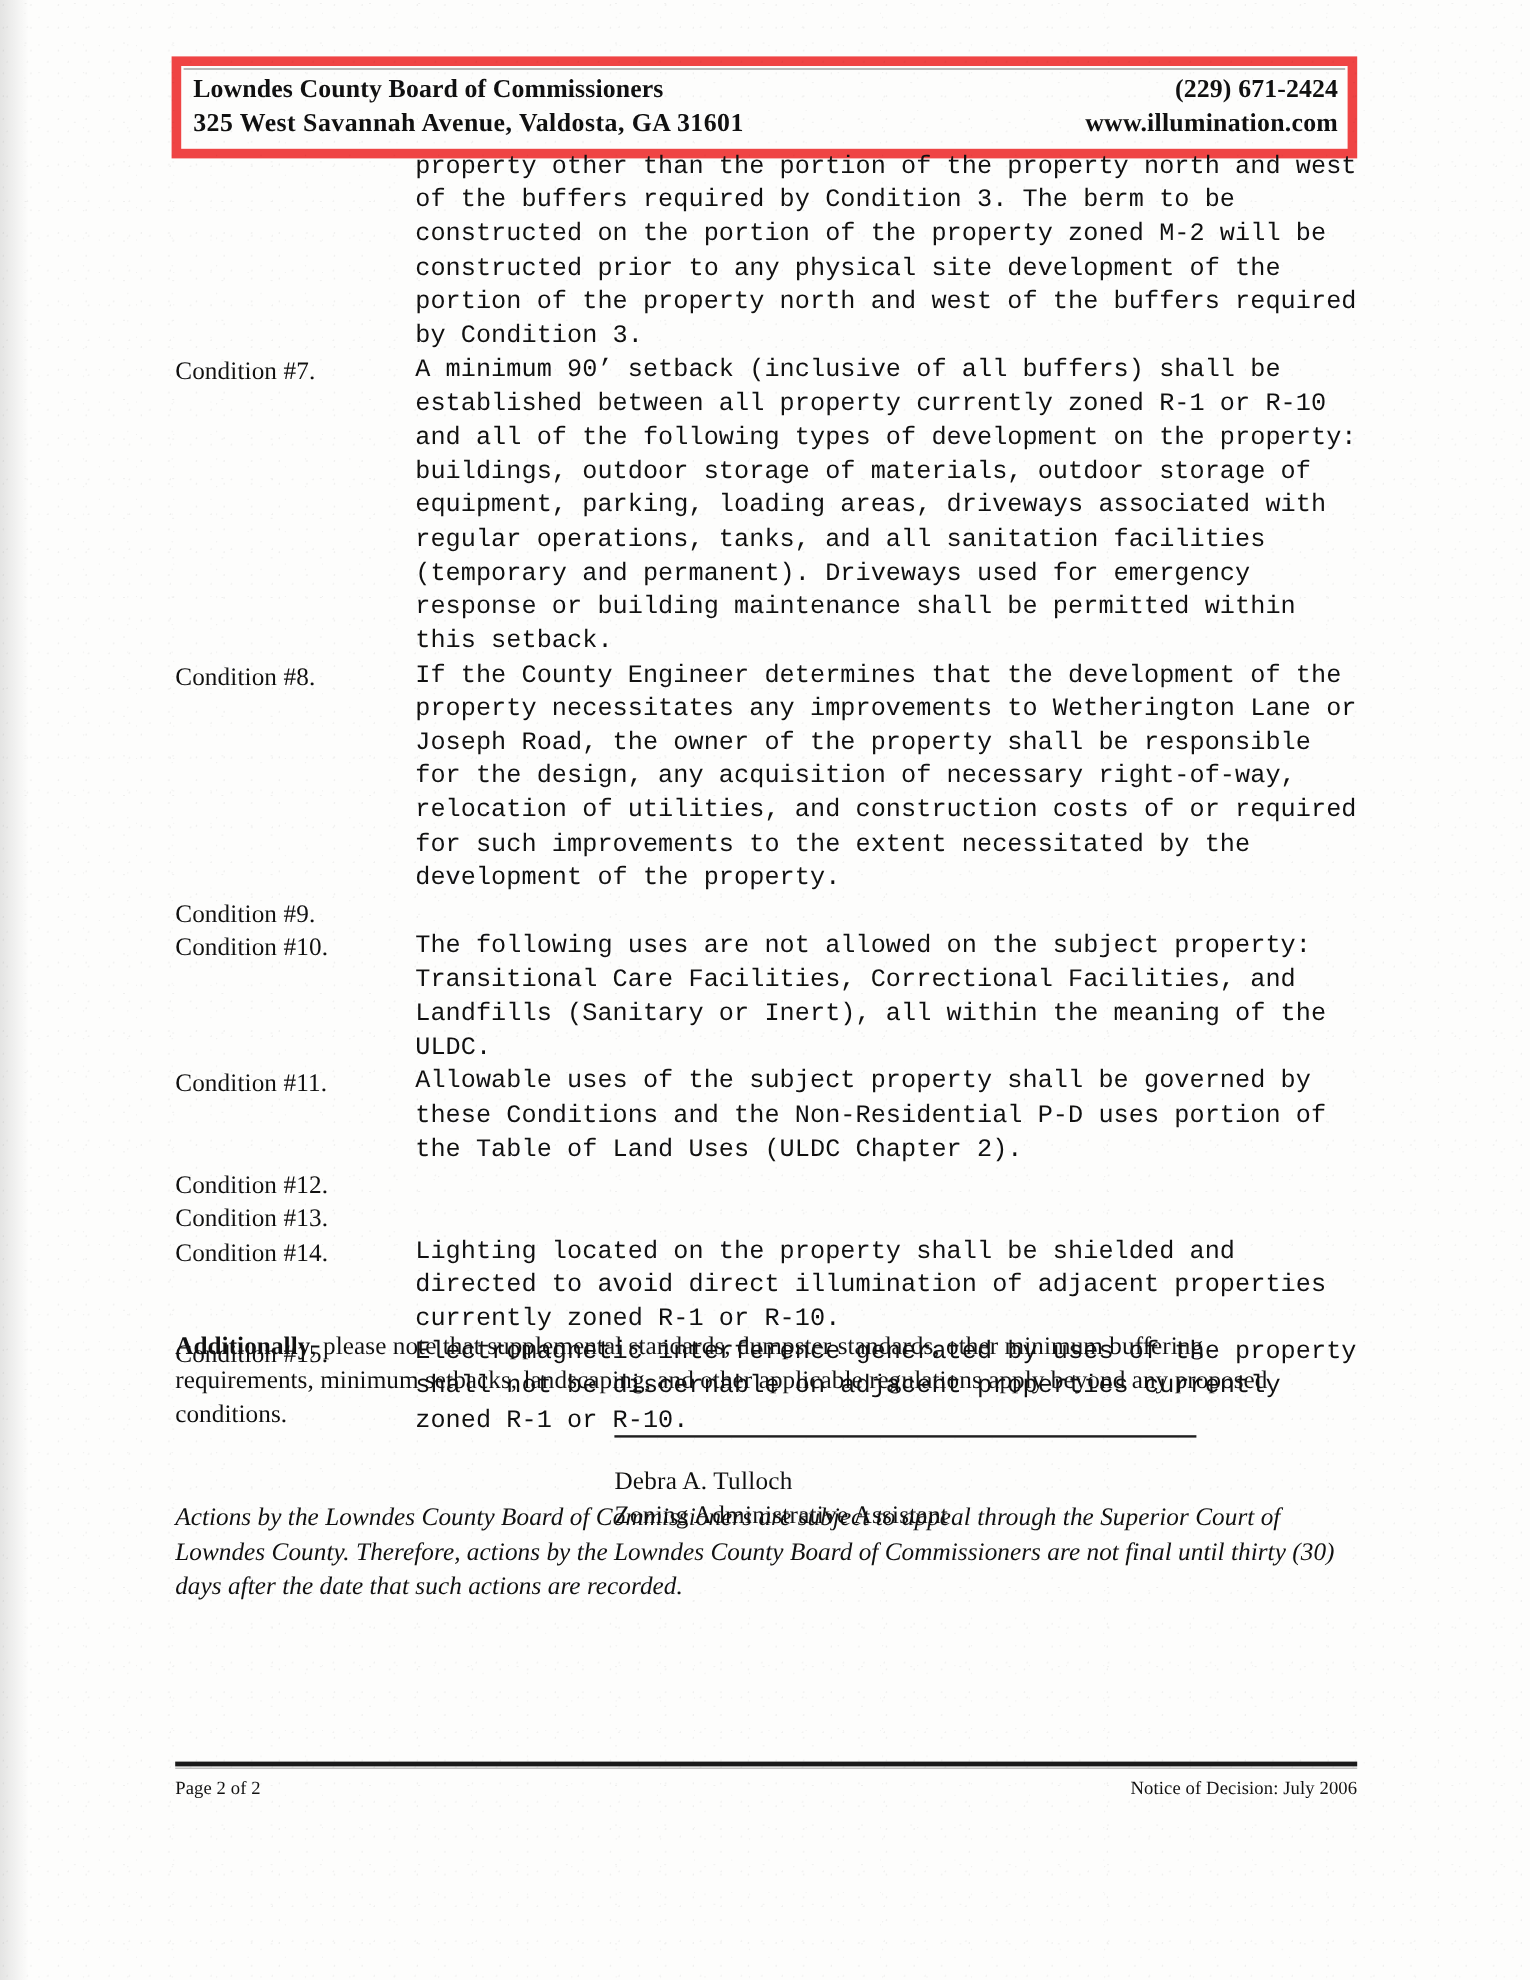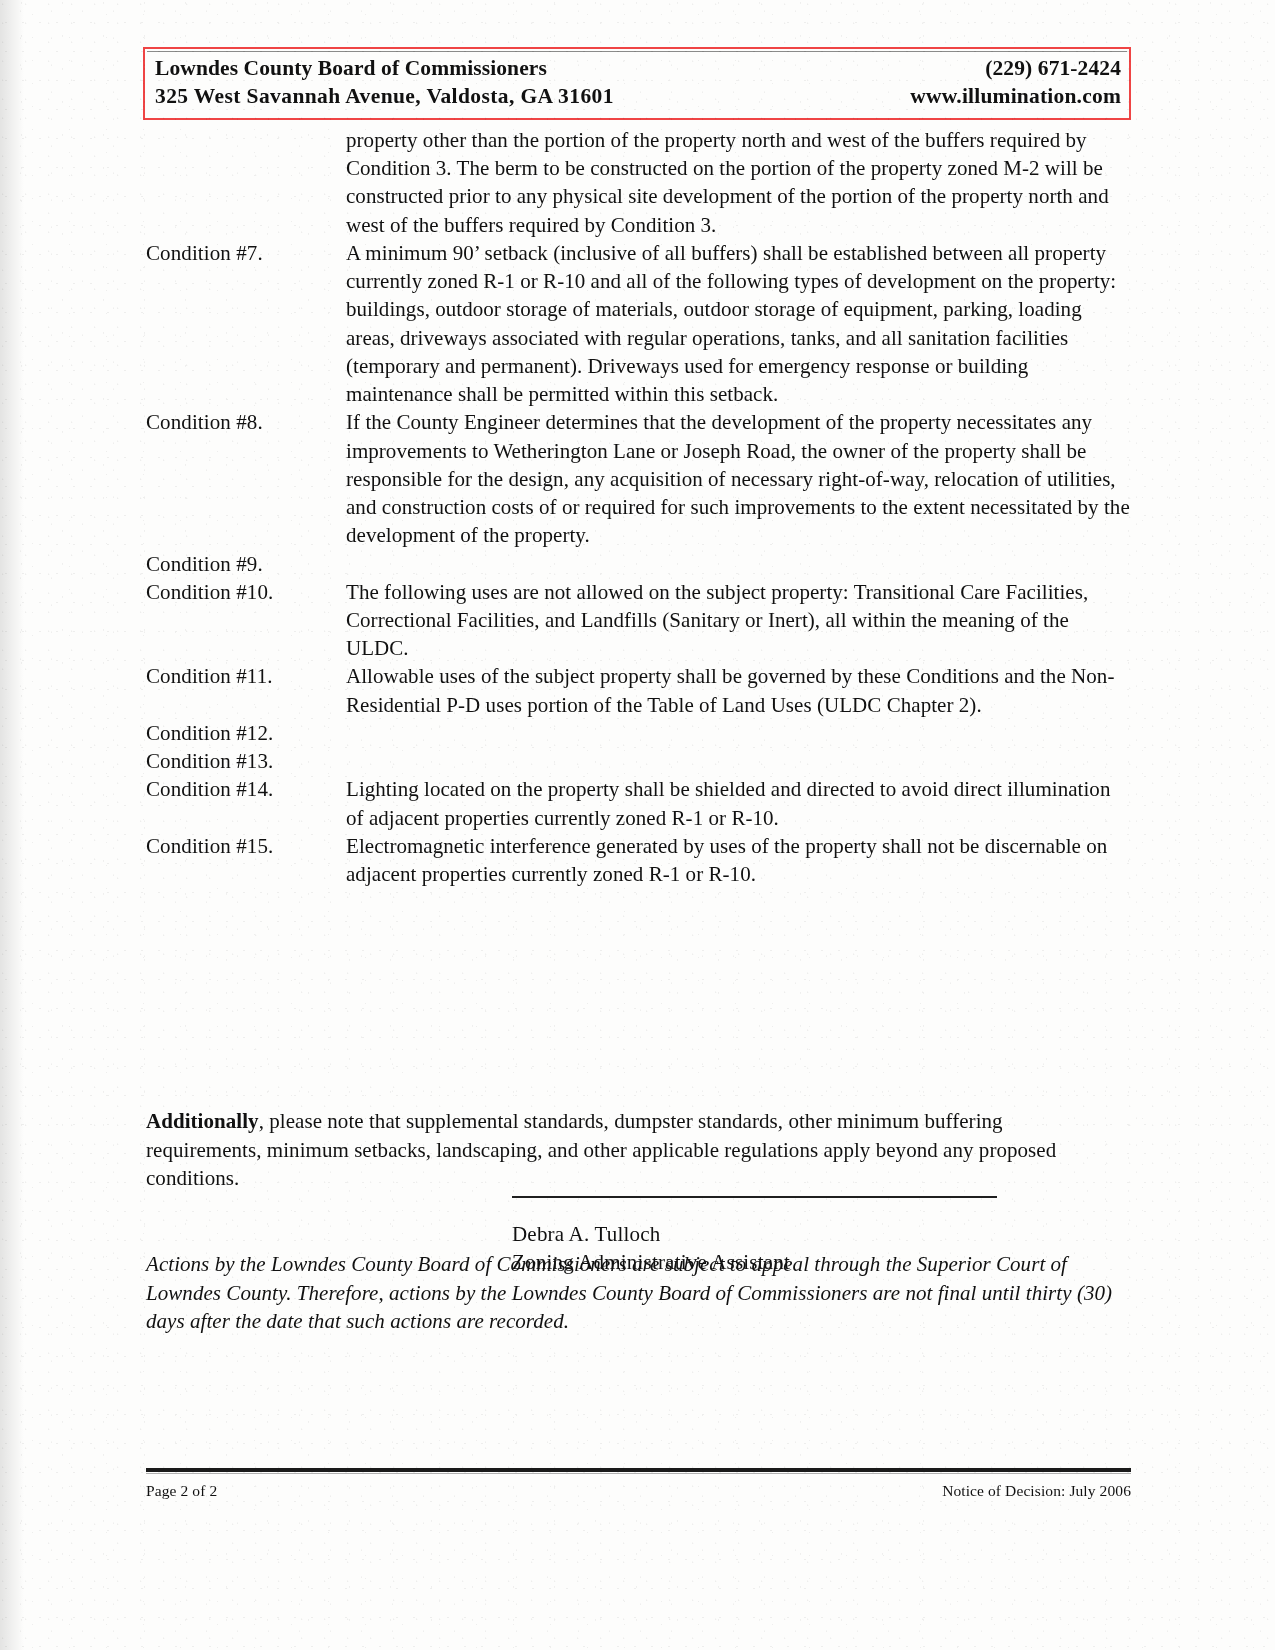--- a/index.html
+++ b/index.html
@@ -39,21 +39,21 @@
       radial-gradient(circle at 52% 9%, #000 0.5px, transparent 0.8px);
     background-size: 23px 19px, 31px 27px, 17px 29px, 37px 23px, 41px 33px;
   }
 
   
   .letterhead {
     position: absolute;
     left: 143px;
     top: 47px;
     width: 988px;
-    border: 2px solid #ef4444;
+    border: 8px solid #ef4444;
     box-sizing: border-box;
     padding: 6px 8px 7px 10px;
     background: #fdfdfc;
   }
   .letterhead::before {
     content: "";
     position: absolute;
     left: 2px; right: 2px; top: 2px;
     height: 1px;
     background: rgba(0,0,0,.45);
@@ -97,20 +97,21 @@
   .cond-label {
     width: 200px;
     flex: 0 0 200px;
     white-space: nowrap;
     letter-spacing: .1px;
   }
   .cond-body {
     flex: 1 1 auto;
     text-align: left;
     letter-spacing: .05px;
+    font-family: Liberation Mono, monospace;
   }
   .cond-row.continuation .cond-label { visibility: hidden; }
 
   
   .additional {
     position: absolute;
     left: 146px;
     top: 1080px;
     width: 940px;
     font-size: 21px;

